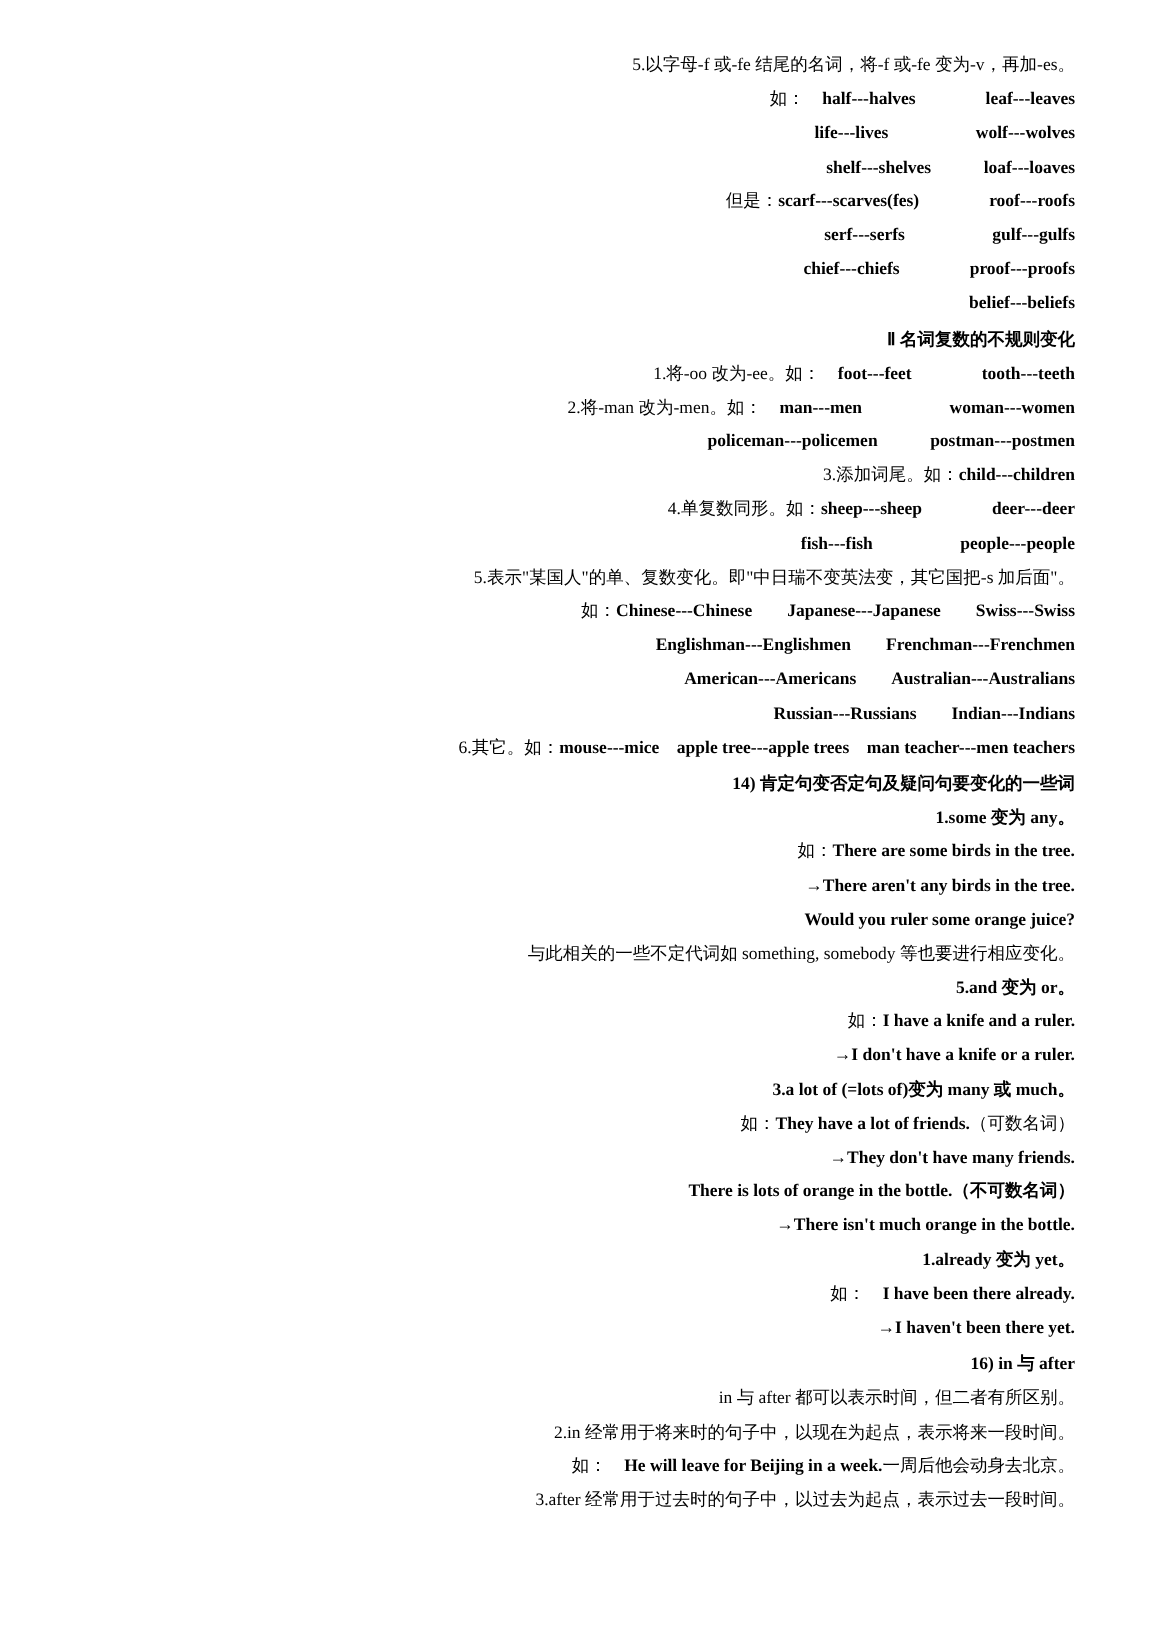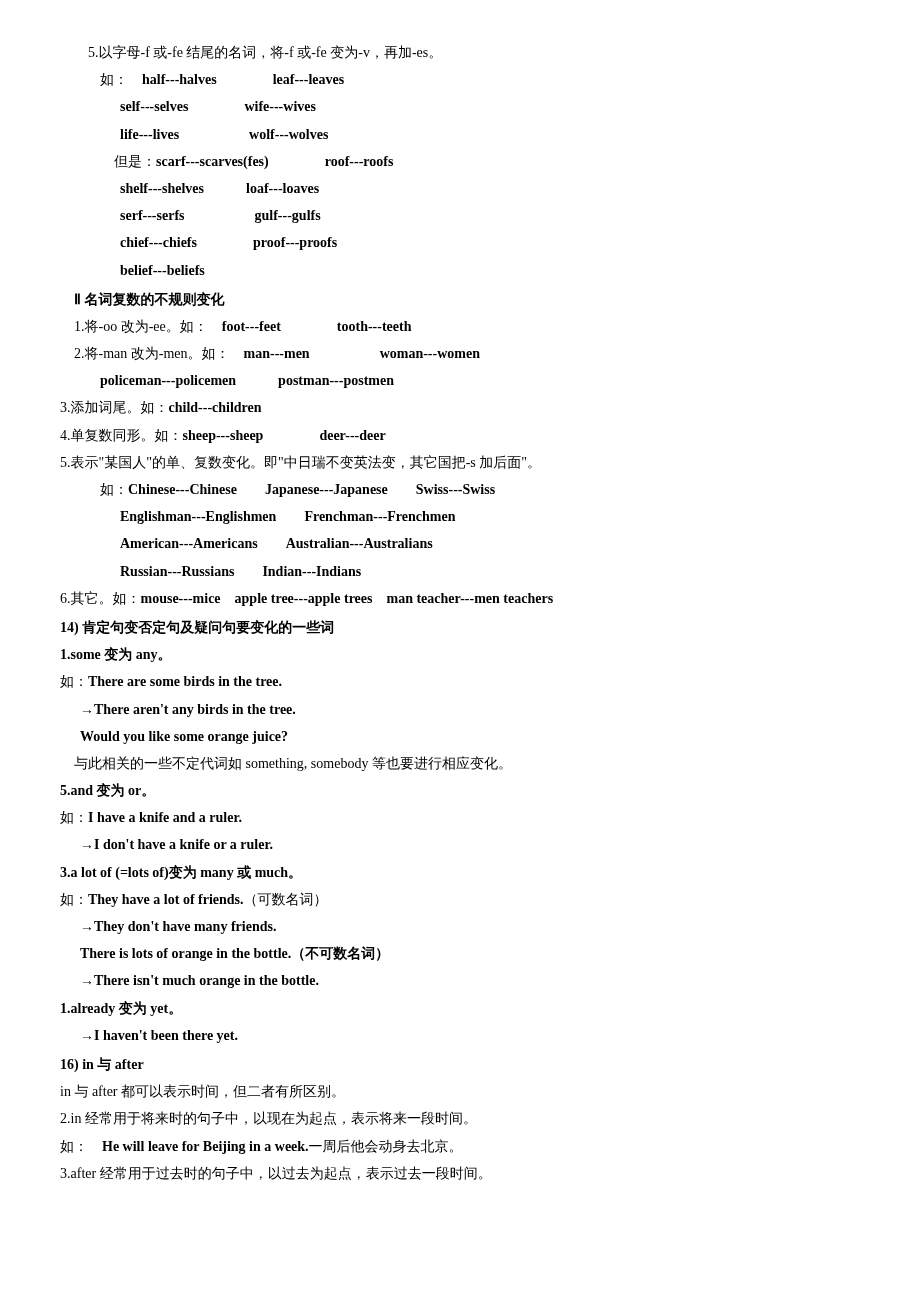--- a/index.html
+++ b/index.html
@@ -30,70 +30,72 @@
     }
     .indent3 {
       padding-left: 60px;
     }
     .bold {
       font-weight: bold;
     }
     .line {
       display: block;
       margin-bottom: 2px;
+      text-align: right;
     }
   </style>
 </head>
 <body>
 
 <div class="page-content">
 
   <div class="section">
     <span class="line">　　5.以字母-f 或-fe 结尾的名词，将-f 或-fe 变为-v，再加-es。</span>
     <span class="line indent2">如：　<span class="bold">half---halves</span>　　　　<span class="bold">leaf---leaves</span></span>
-    <span class="line indent3"><span class="bold">self---selves</span>　　　　<span class="bold">wife---wives</span></span>
     <span class="line indent3"><span class="bold">life---lives</span>　　　　　<span class="bold">wolf---wolves</span></span>
+    <span class="line indent3"><span class="bold">shelf---shelves</span>　　　<span class="bold">loaf---loaves</span></span>
     <span class="line indent2">　但是：<span class="bold">scarf---scarves(fes)</span>　　　　<span class="bold">roof---roofs</span></span>
-    <span class="line indent3"><span class="bold">shelf---shelves</span>　　　<span class="bold">loaf---loaves</span></span>
     <span class="line indent3"><span class="bold">serf---serfs</span>　　　　　<span class="bold">gulf---gulfs</span></span>
     <span class="line indent3"><span class="bold">chief---chiefs</span>　　　　<span class="bold">proof---proofs</span></span>
     <span class="line indent3"><span class="bold">belief---beliefs</span></span>
   </div>
 
   <div class="section">
     <span class="line bold">　Ⅱ 名词复数的不规则变化</span>
     <span class="line">　1.将-oo 改为-ee。如：　<span class="bold">foot---feet</span>　　　　<span class="bold">tooth---teeth</span></span>
     <span class="line">　2.将-man 改为-men。如：　<span class="bold">man---men</span>　　　　　<span class="bold">woman---women</span></span>
     <span class="line indent2"><span class="bold">policeman---policemen</span>　　　<span class="bold">postman---postmen</span></span>
     <span class="line">3.添加词尾。如：<span class="bold">child---children</span></span>
     <span class="line">4.单复数同形。如：<span class="bold">sheep---sheep</span>　　　　<span class="bold">deer---deer</span></span>
+    <span class="line indent3"><span class="bold">fish---fish</span>　　　　　<span class="bold">people---people</span></span>
     <span class="line">5.表示"某国人"的单、复数变化。即"中日瑞不变英法变，其它国把-s 加后面"。</span>
     <span class="line indent2">如：<span class="bold">Chinese---Chinese</span>　　<span class="bold">Japanese---Japanese</span>　　<span class="bold">Swiss---Swiss</span></span>
     <span class="line indent3"><span class="bold">Englishman---Englishmen</span>　　<span class="bold">Frenchman---Frenchmen</span></span>
     <span class="line indent3"><span class="bold">American---Americans</span>　　<span class="bold">Australian---Australians</span></span>
     <span class="line indent3"><span class="bold">Russian---Russians</span>　　<span class="bold">Indian---Indians</span></span>
     <span class="line">6.其它。如：<span class="bold">mouse---mice</span>　<span class="bold">apple tree---apple trees</span>　<span class="bold">man teacher---men teachers</span></span>
   </div>
 
   <div class="section">
     <span class="line bold">14) 肯定句变否定句及疑问句要变化的一些词</span>
     <span class="line bold">1.some 变为 any。</span>
     <span class="line">如：<span class="bold">There are some birds in the tree.</span></span>
     <span class="line indent1 bold">→There aren't any birds in the tree.</span>
-    <span class="line indent1 bold">Would you like some orange juice?</span>
+    <span class="line indent1 bold">Would you ruler some orange juice?</span>
     <span class="line">　与此相关的一些不定代词如 something, somebody 等也要进行相应变化。</span>
     <span class="line bold">5.and 变为 or。</span>
     <span class="line">如：<span class="bold">I have a knife and a ruler.</span></span>
     <span class="line indent1 bold">→I don't have a knife or a ruler.</span>
     <span class="line bold">3.a lot of (=lots of)变为 many 或 much。</span>
     <span class="line">如：<span class="bold">They have a lot of friends.</span>（可数名词）</span>
     <span class="line indent1 bold">→They don't have many friends.</span>
     <span class="line indent1 bold">There is lots of orange in the bottle.（不可数名词）</span>
     <span class="line indent1 bold">→There isn't much orange in the bottle.</span>
     <span class="line bold">1.already 变为 yet。</span>
+    <span class="line">如：　<span class="bold">I have been there already.</span></span>
     <span class="line indent1 bold">→I haven't been there yet.</span>
   </div>
 
   <div class="section">
     <span class="line bold">16) in 与 after</span>
     <span class="line">in 与 after 都可以表示时间，但二者有所区别。</span>
     <span class="line">2.in 经常用于将来时的句子中，以现在为起点，表示将来一段时间。</span>
     <span class="line">如：　<span class="bold">He will leave for Beijing in a week.</span>一周后他会动身去北京。</span>
     <span class="line">3.after 经常用于过去时的句子中，以过去为起点，表示过去一段时间。</span>
 

